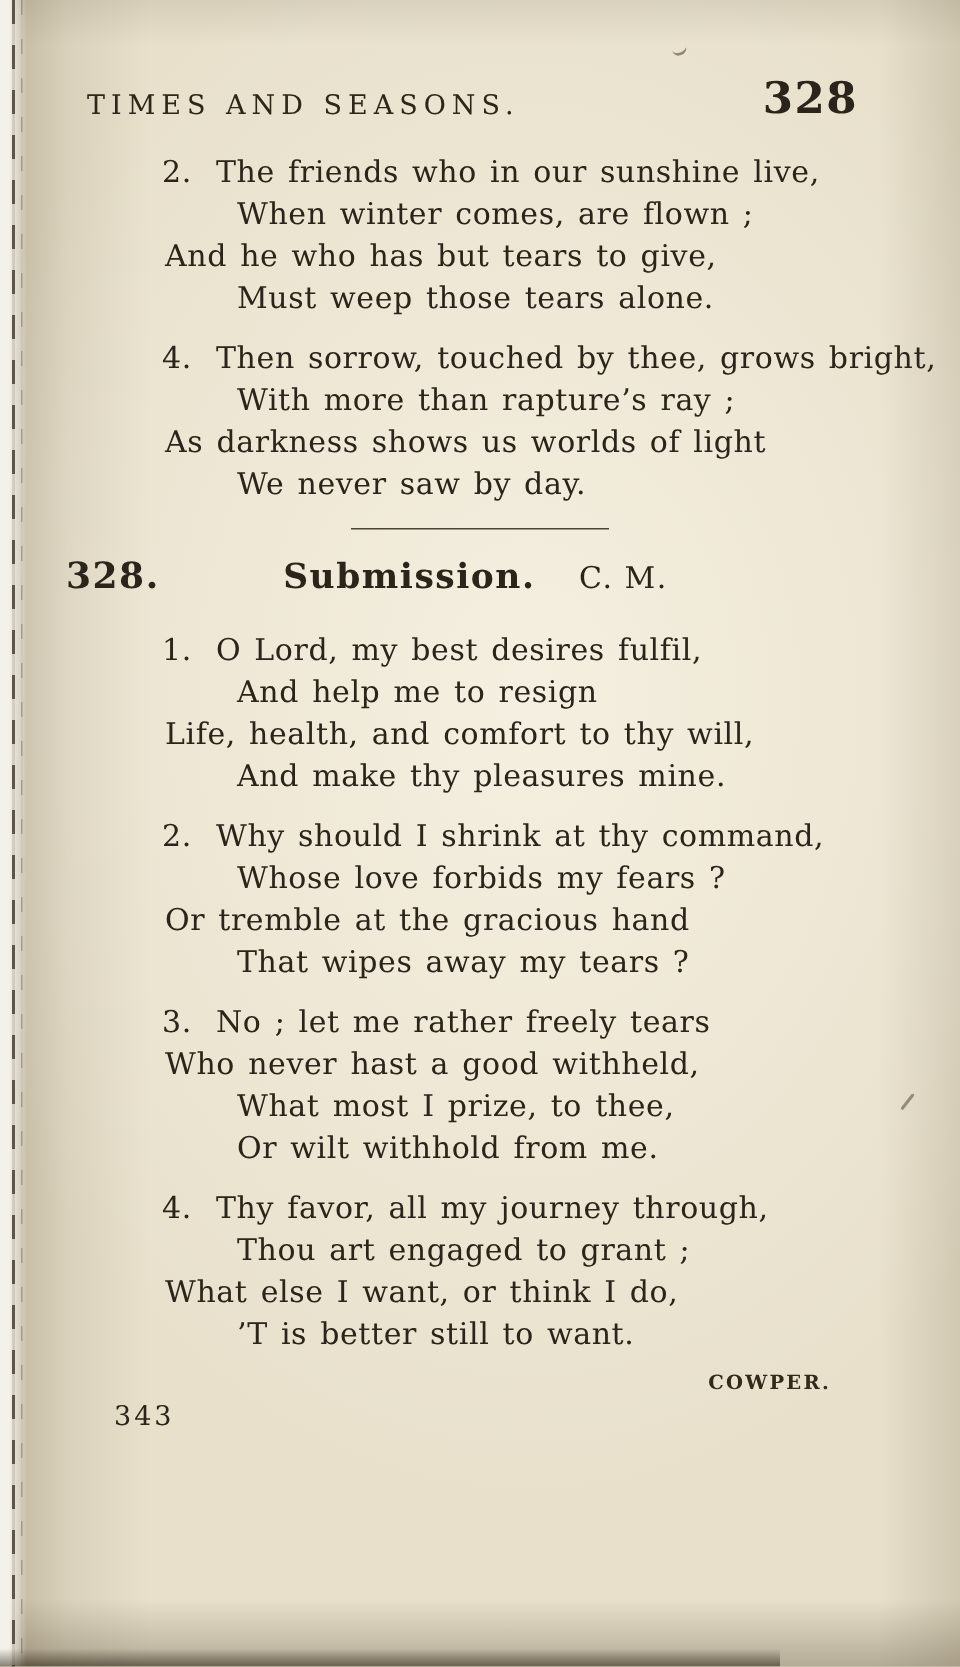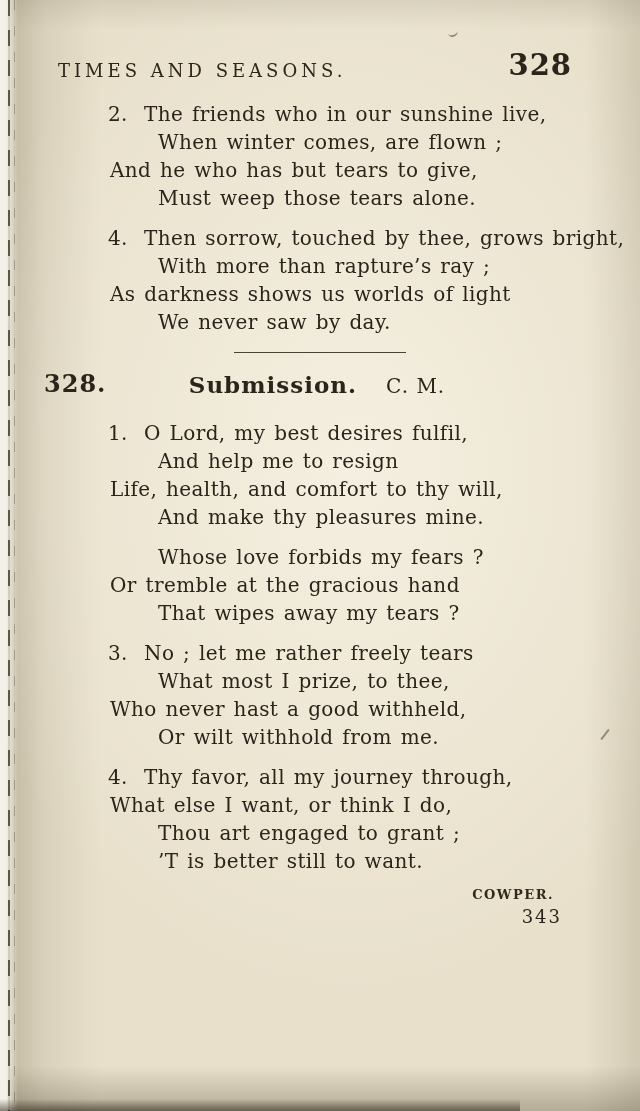--- a/index.html
+++ b/index.html
@@ -75,21 +75,21 @@
   }
   .hymn-head-inner { display:inline-block; transform:translateX(-34px); padding-top:4px; }
   .hymn-title { font-size:23px; font-weight:bold; letter-spacing:1px; }
   .hymn-meter { font-size:20px; margin-left:24px; letter-spacing:1px; }
   
   .attribution {
     text-align:right; padding-right:40px; margin-top:0;
     font-size:13px; letter-spacing:1.5px; font-weight:bold; color:#33291b;
   }
   .page-num-bottom {
-    text-align:right; transform:translateX(-32px);
+    text-align:left; transform:translateX(-32px);
     font-size:18px; letter-spacing:2px; margin-top:4px;
   }
   
   .stray-mark {
     position:absolute; left:448px; top:30px; width:10px; height:7px;
     border-bottom:2px solid rgba(70,58,38,0.55); border-radius:0 0 8px 8px;
     transform:rotate(-18deg);
   }
   .pencil-mark {
     position:absolute; left:604px; top:728px; width:2px; height:13px;
@@ -137,36 +137,37 @@
     </div>
 
     <div class="verse">
       <div class="vline l1"><span class="vnum">1.</span><span>O Lord, my best desires fulfil,</span></div>
       <div class="vline l2">And help me to resign</div>
       <div class="vline l3">Life, health, and comfort to thy will,</div>
       <div class="vline l4">And make thy pleasures mine.</div>
     </div>
 
     <div class="verse">
+      <div class="vline l1"><span class="vnum">2.</span><span>Why should I shrink at thy command,</span></div>
       <div class="vline l2">Whose love forbids my fears ?</div>
       <div class="vline l3">Or tremble at the gracious hand</div>
       <div class="vline l4">That wipes away my tears ?</div>
     </div>
 
     <div class="verse">
       <div class="vline l1"><span class="vnum">3.</span><span>No ; let me rather freely tears</span></div>
+      <div class="vline l3">Who never hast a good withheld,</div>
       <div class="vline l2">What most I prize, to thee,</div>
-      <div class="vline l3">Who never hast a good withheld,</div>
       <div class="vline l4">Or wilt withhold from me.</div>
     </div>
 
     <div class="verse">
       <div class="vline l1"><span class="vnum">4.</span><span>Thy favor, all my journey through,</span></div>
+      <div class="vline l2">Thou art engaged to grant ;</div>
       <div class="vline l3">What else I want, or think I do,</div>
-      <div class="vline l2">Thou art engaged to grant ;</div>
       <div class="vline l4">’T is better still to want.</div>
     </div>
 
     <div class="attribution">COWPER.</div>
 
     <div class="page-num-bottom">343</div>
 
   </div>
 
   <div class="bottom-edge"></div>

